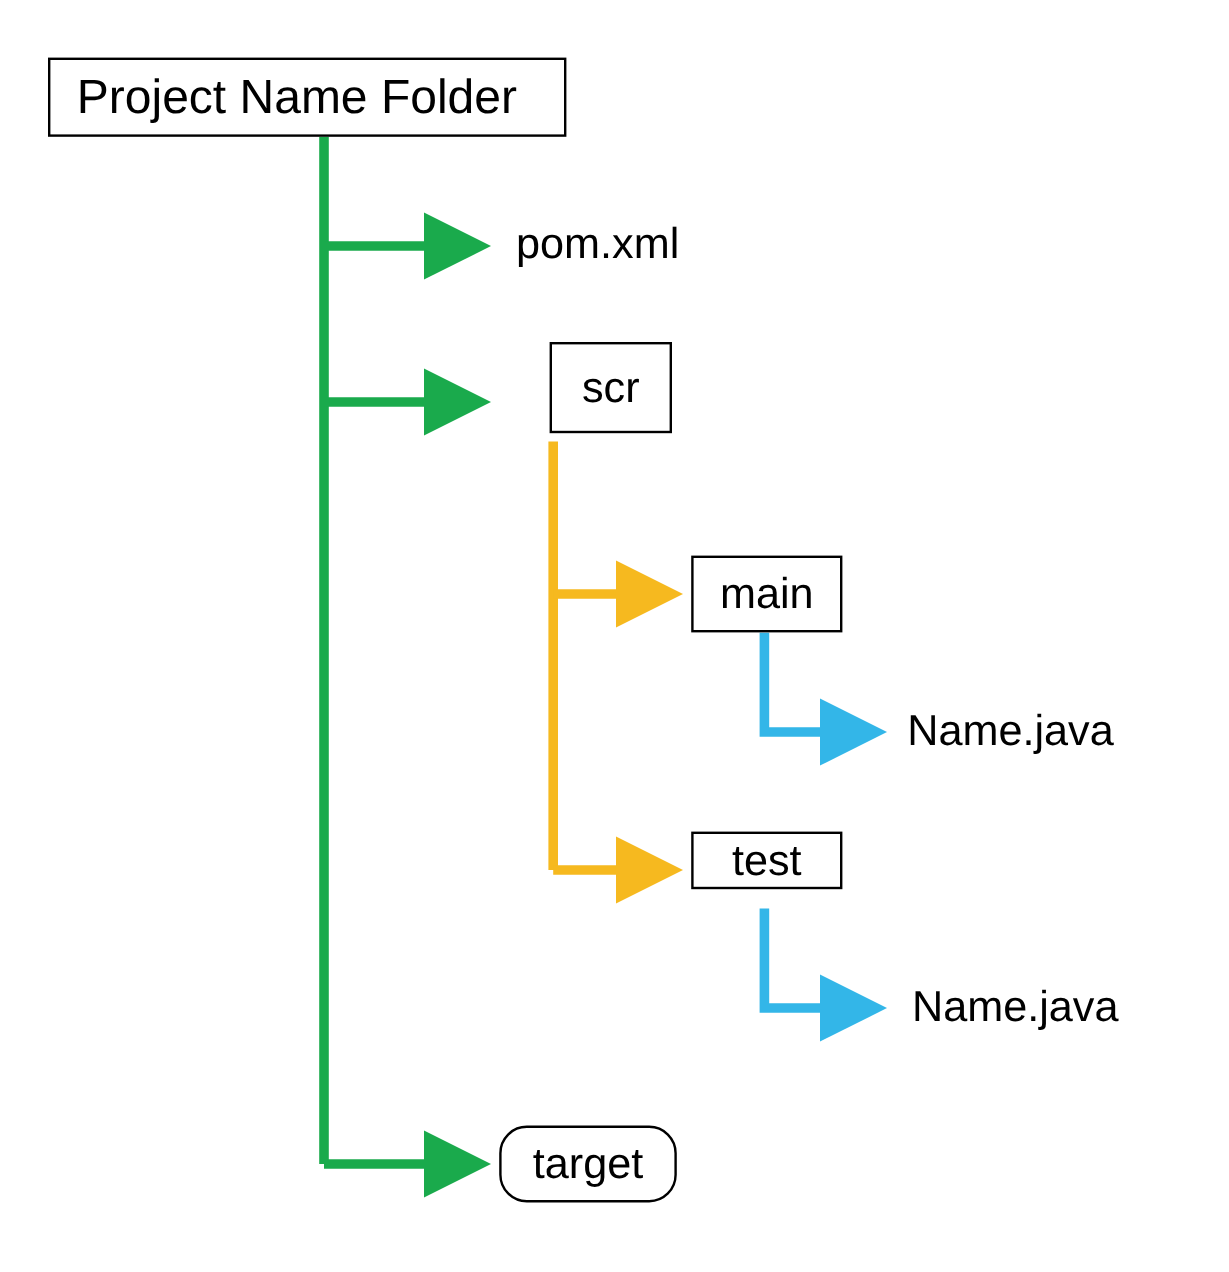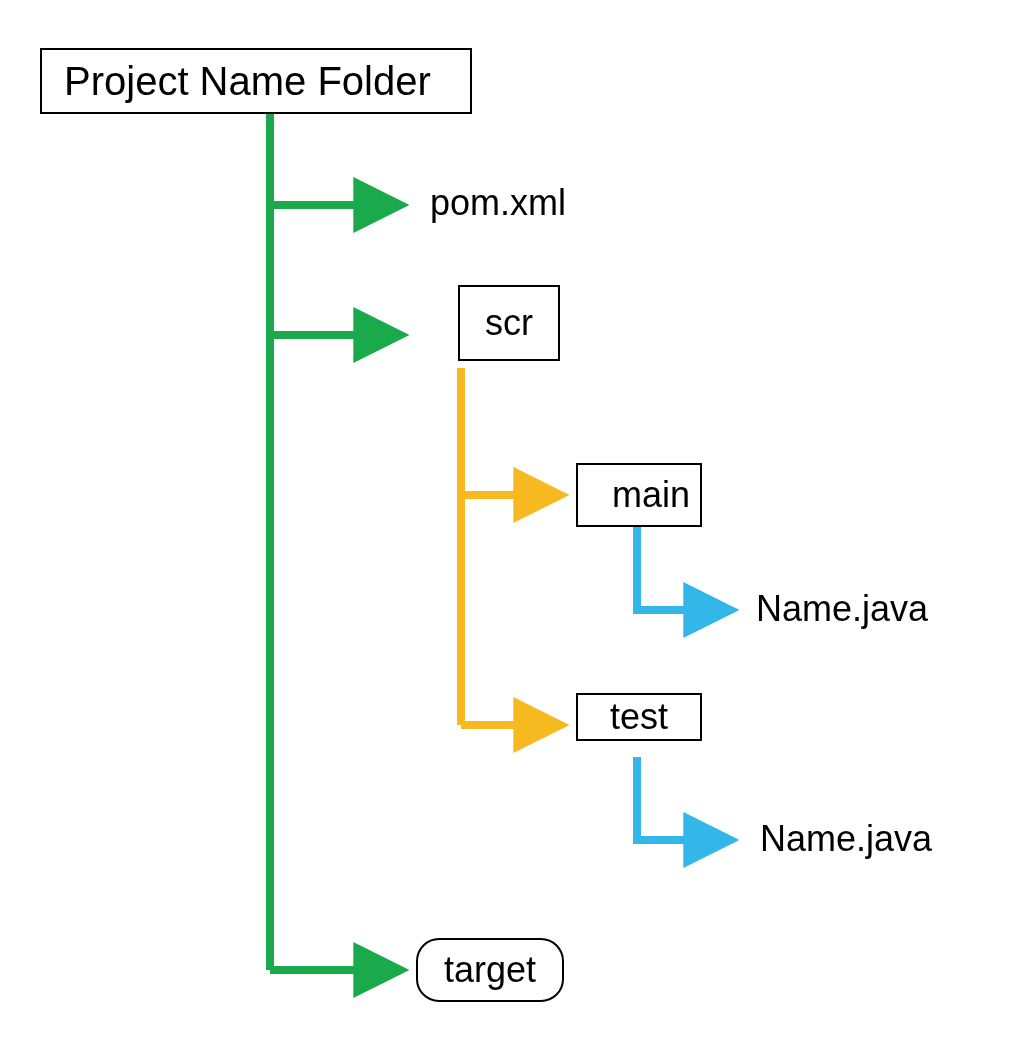--- a/index.html
+++ b/index.html
@@ -93,21 +93,21 @@
   </div>
 
   <div class="label" style="left:430px; top:182px;">
     <span>pom.xml</span>
   </div>
 
   <div class="box child" style="left:416px; top:285px; width:102px; height:76px;margin-left:42px;">
     <span>scr</span>
   </div>
 
-  <div class="box child" style="left:576px; top:463px; width:126px; height:64px;justify-content:flex-end;">
+  <div class="box child" style="left:576px; top:463px; width:126px; height:64px;">
     <span>main</span>
   </div>
 
   <div class="label" style="left:756px; top:588px;">
     <span>Name.java</span>
   </div>
 
   <div class="box child" style="left:576px; top:693px; width:126px; height:48px;">
     <span>test</span>
   </div>

